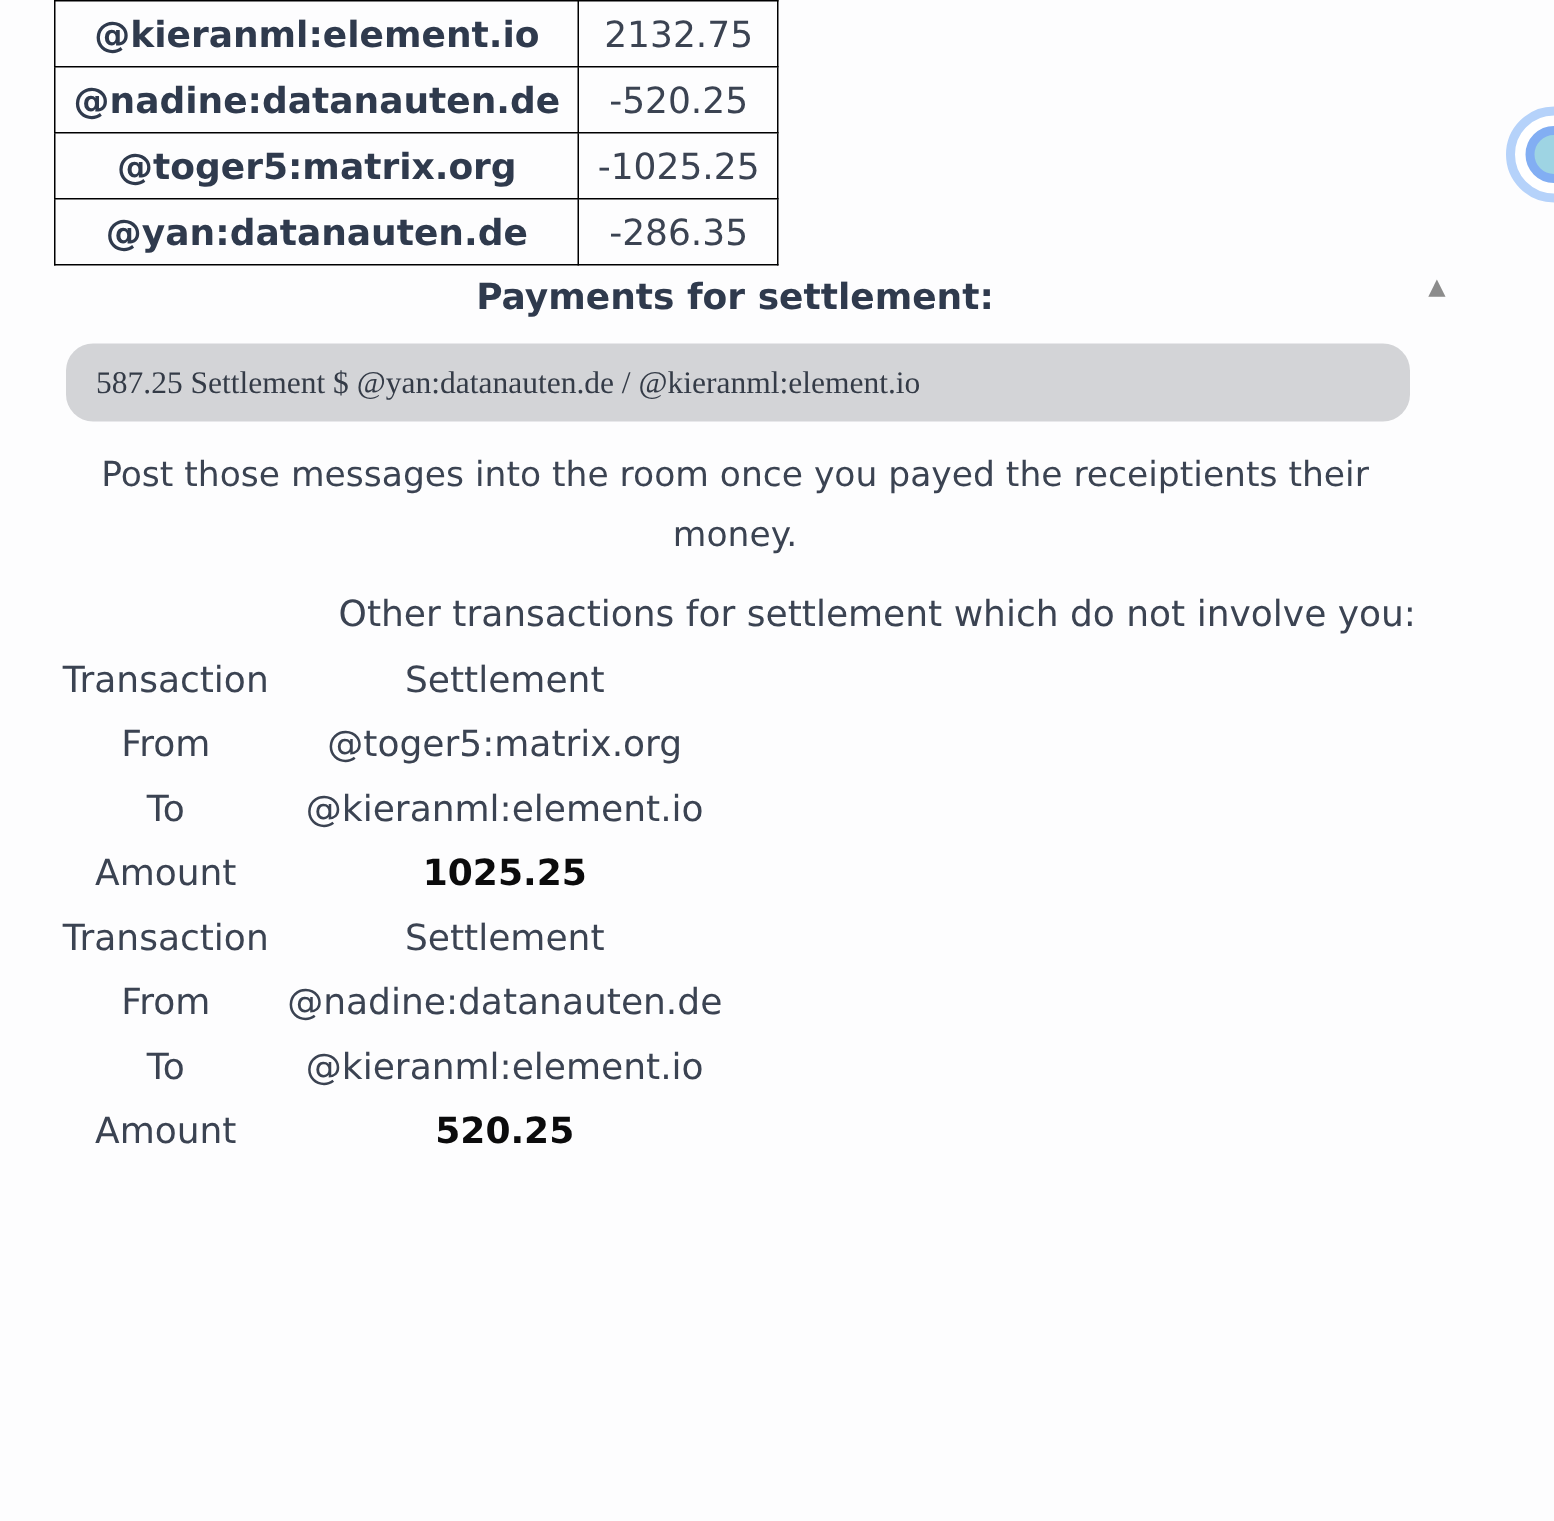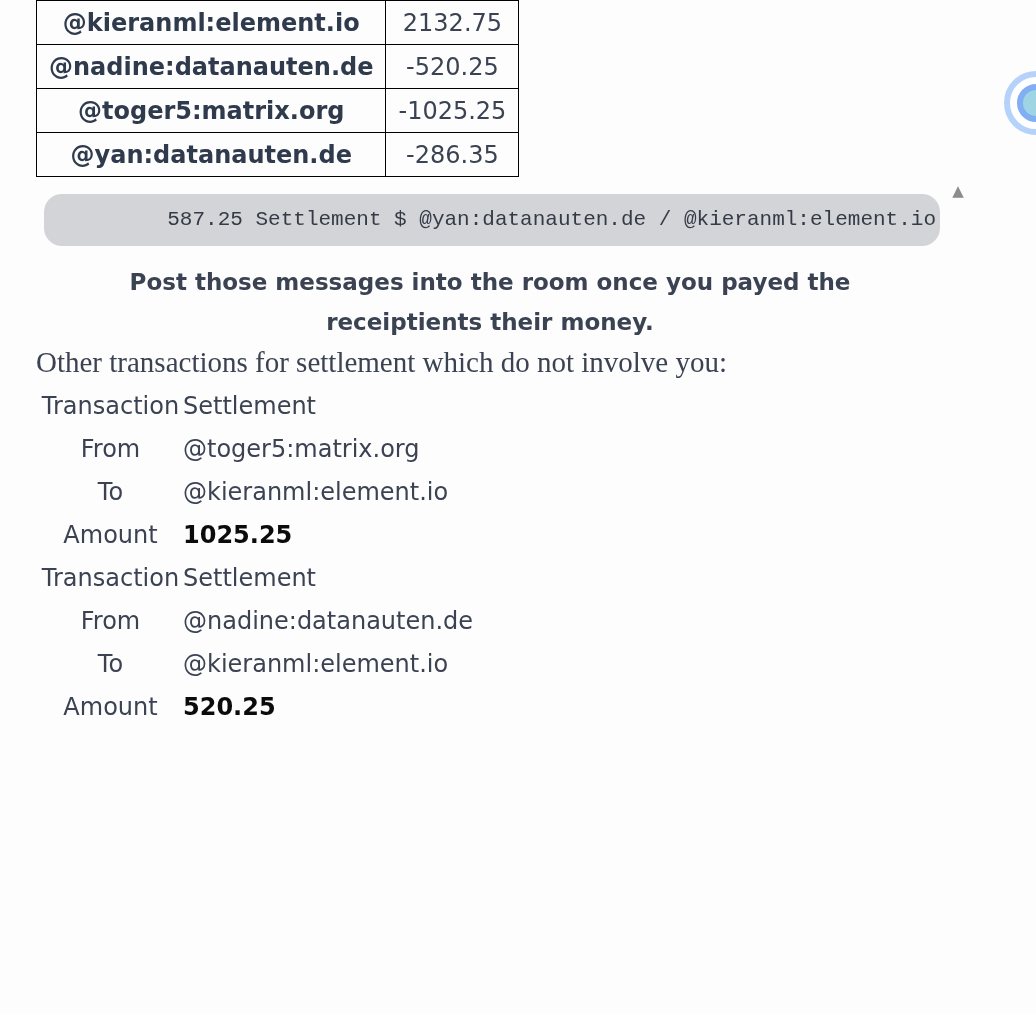--- a/index.html
+++ b/index.html
@@ -58,60 +58,59 @@
     font-weight:bold;
     color:#2f3a4d;
     margin:7px 0 0 0;
     line-height:28px;
   }
 
   .code-pill {
     background:#d3d4d7;
     border-radius:18px;
     margin:17px 4px 0 8px;
-    padding:13px 4px;
-    font-family:Liberation Mono, monospace;
+    padding:13px 20px;
+    font-family:Liberation Serif, serif;
     font-size:21px;
     color:#343b47;
-    text-align:right;
+    text-align:left;
     line-height:26px;
     white-space:nowrap;
     overflow:hidden;
   }
 
   .instructions {
     text-align:center;
     font-size:23px;
     line-height:40px;
-    margin:16px auto 0 auto;
+    margin:16px auto 12px auto;
     max-width:880px;
-    font-weight:bold;
   }
   .other-transactions-label {
-    text-align:left;
-    font-size:29px;
+    text-align:right;
+    font-size:24px;
     line-height:40px;
     margin:0 0 2px 0;
-    font-family:Liberation Serif, serif;
   }
 
   table.txn-table {
     border-collapse:collapse;
     font-size:24px;
     margin-left:2px;
   }
   table.txn-table th {
     font-weight:normal;
     color:#3b4352;
     width:145px;
     padding:7px 0;
     height:29px;
   }
   table.txn-table td {
     width:307px;
+    text-align:center;
     color:#3b4352;
     padding:7px 0;
     height:29px;
   }
   table.txn-table tr.amount-row td {
     font-weight:bold;
     color:#0b0b0c;
     margin-top:33px;
   }
 
@@ -166,20 +165,21 @@
         <th>@toger5:matrix.org</th>
         <td>-1025.25</td>
       </tr>
       <tr>
         <th>@yan:datanauten.de</th>
         <td>-286.35</td>
       </tr>
     </tbody>
   </table>
 
+  <p class="payments-heading">Payments for settlement:</p>
 
   <div class="code-pill">587.25 Settlement $ @yan:datanauten.de / @kieranml:element.io</div>
 
   <p class="instructions">Post those messages into the room once you payed the receiptients their money.</p>
 
   <p class="other-transactions-label">Other transactions for settlement which do not involve you:</p>
 
   <table class="txn-table">
     <tbody>
       <tr>

